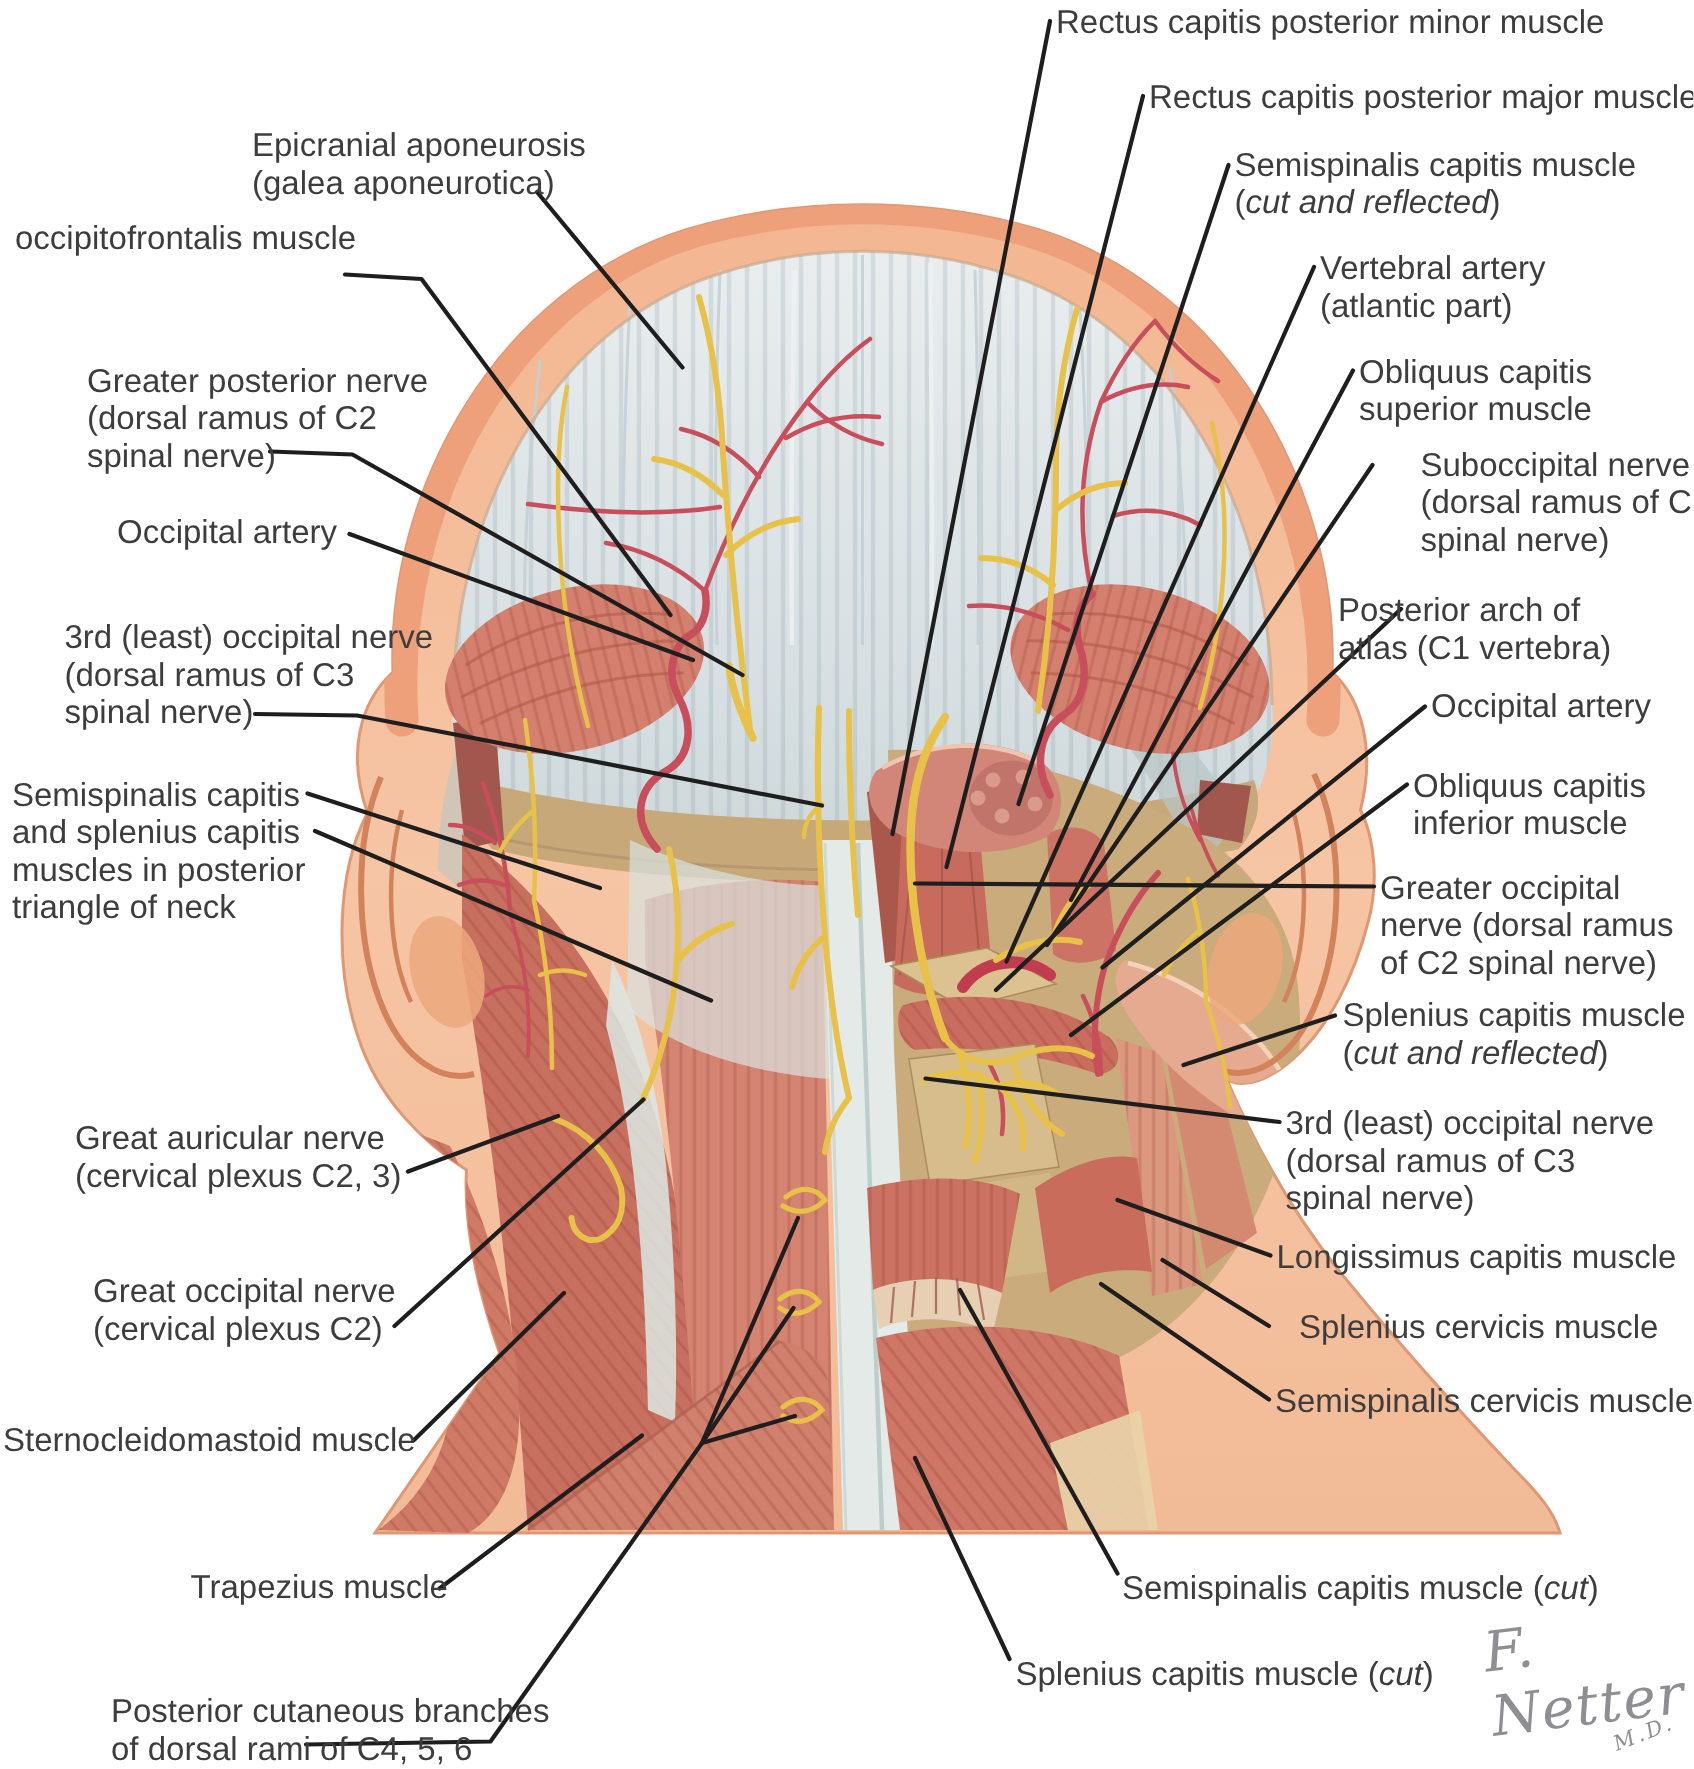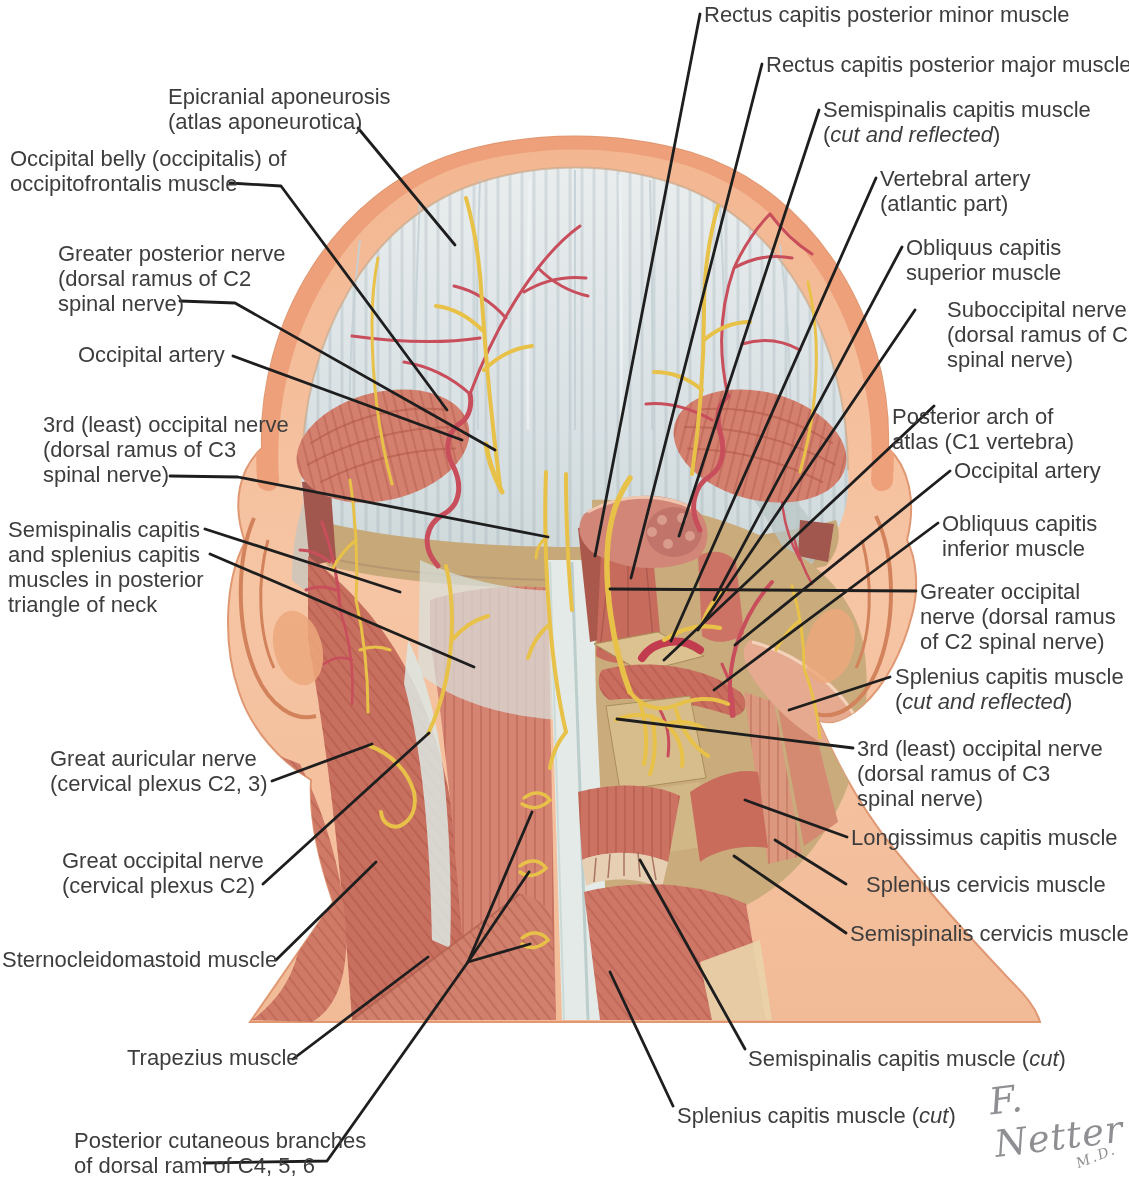--- a/index.html
+++ b/index.html
@@ -254,24 +254,23 @@
       <polyline points="847,837 745,800"></polyline>
       <polyline points="846,884 775,840"></polyline>
       <polyline points="846,933 734,856"></polyline>
       <polyline points="745,1049 640,860"></polyline>
       <polyline points="673,1106 610,972"></polyline>
     </svg>
 
 <div id="labels">
       <div class="label" style="left: 168px; top: 84px;">
         <div>Epicranial aponeurosis</div>
-        <div>(atlas aponeurotica)</div>
+        <div>(galea aponeurotica)</div>
       </div>
       <div class="label" style="left: 10px; top: 146px;">
-        <div>Occipital belly (occipitalis) of</div>
         <div>occipitofrontalis muscle</div>
       </div>
       <div class="label" style="left: 58px; top: 241px;">
         <div>Greater posterior nerve</div>
         <div>(dorsal ramus of C2</div>
         <div>spinal nerve)</div>
       </div>
       <div class="label" style="left: 78px; top: 342px;">
         <div>Occipital artery</div>
       </div>
@@ -321,21 +320,21 @@
       </div>
       <div class="label" style="left: 906px; top: 235px;">
         <div>Obliquus capitis</div>
         <div>superior muscle</div>
       </div>
       <div class="label" style="left: 919px; top: 297px; margin-left: 28px;">
         <div>Suboccipital nerve</div>
         <div>(dorsal ramus of C1</div>
         <div>spinal nerve)</div>
       </div>
-      <div class="label" style="left: 892px; top: 394px; margin-top: 10px;">
+      <div class="label" style="left: 892px; top: 394px;">
         <div>Posterior arch of</div>
         <div>atlas (C1 vertebra)</div>
       </div>
       <div class="label" style="left: 954px; top: 458px;">
         <div>Occipital artery</div>
       </div>
       <div class="label" style="left: 942px; top: 511px;">
         <div>Obliquus capitis</div>
         <div>inferior muscle</div>
       </div>

